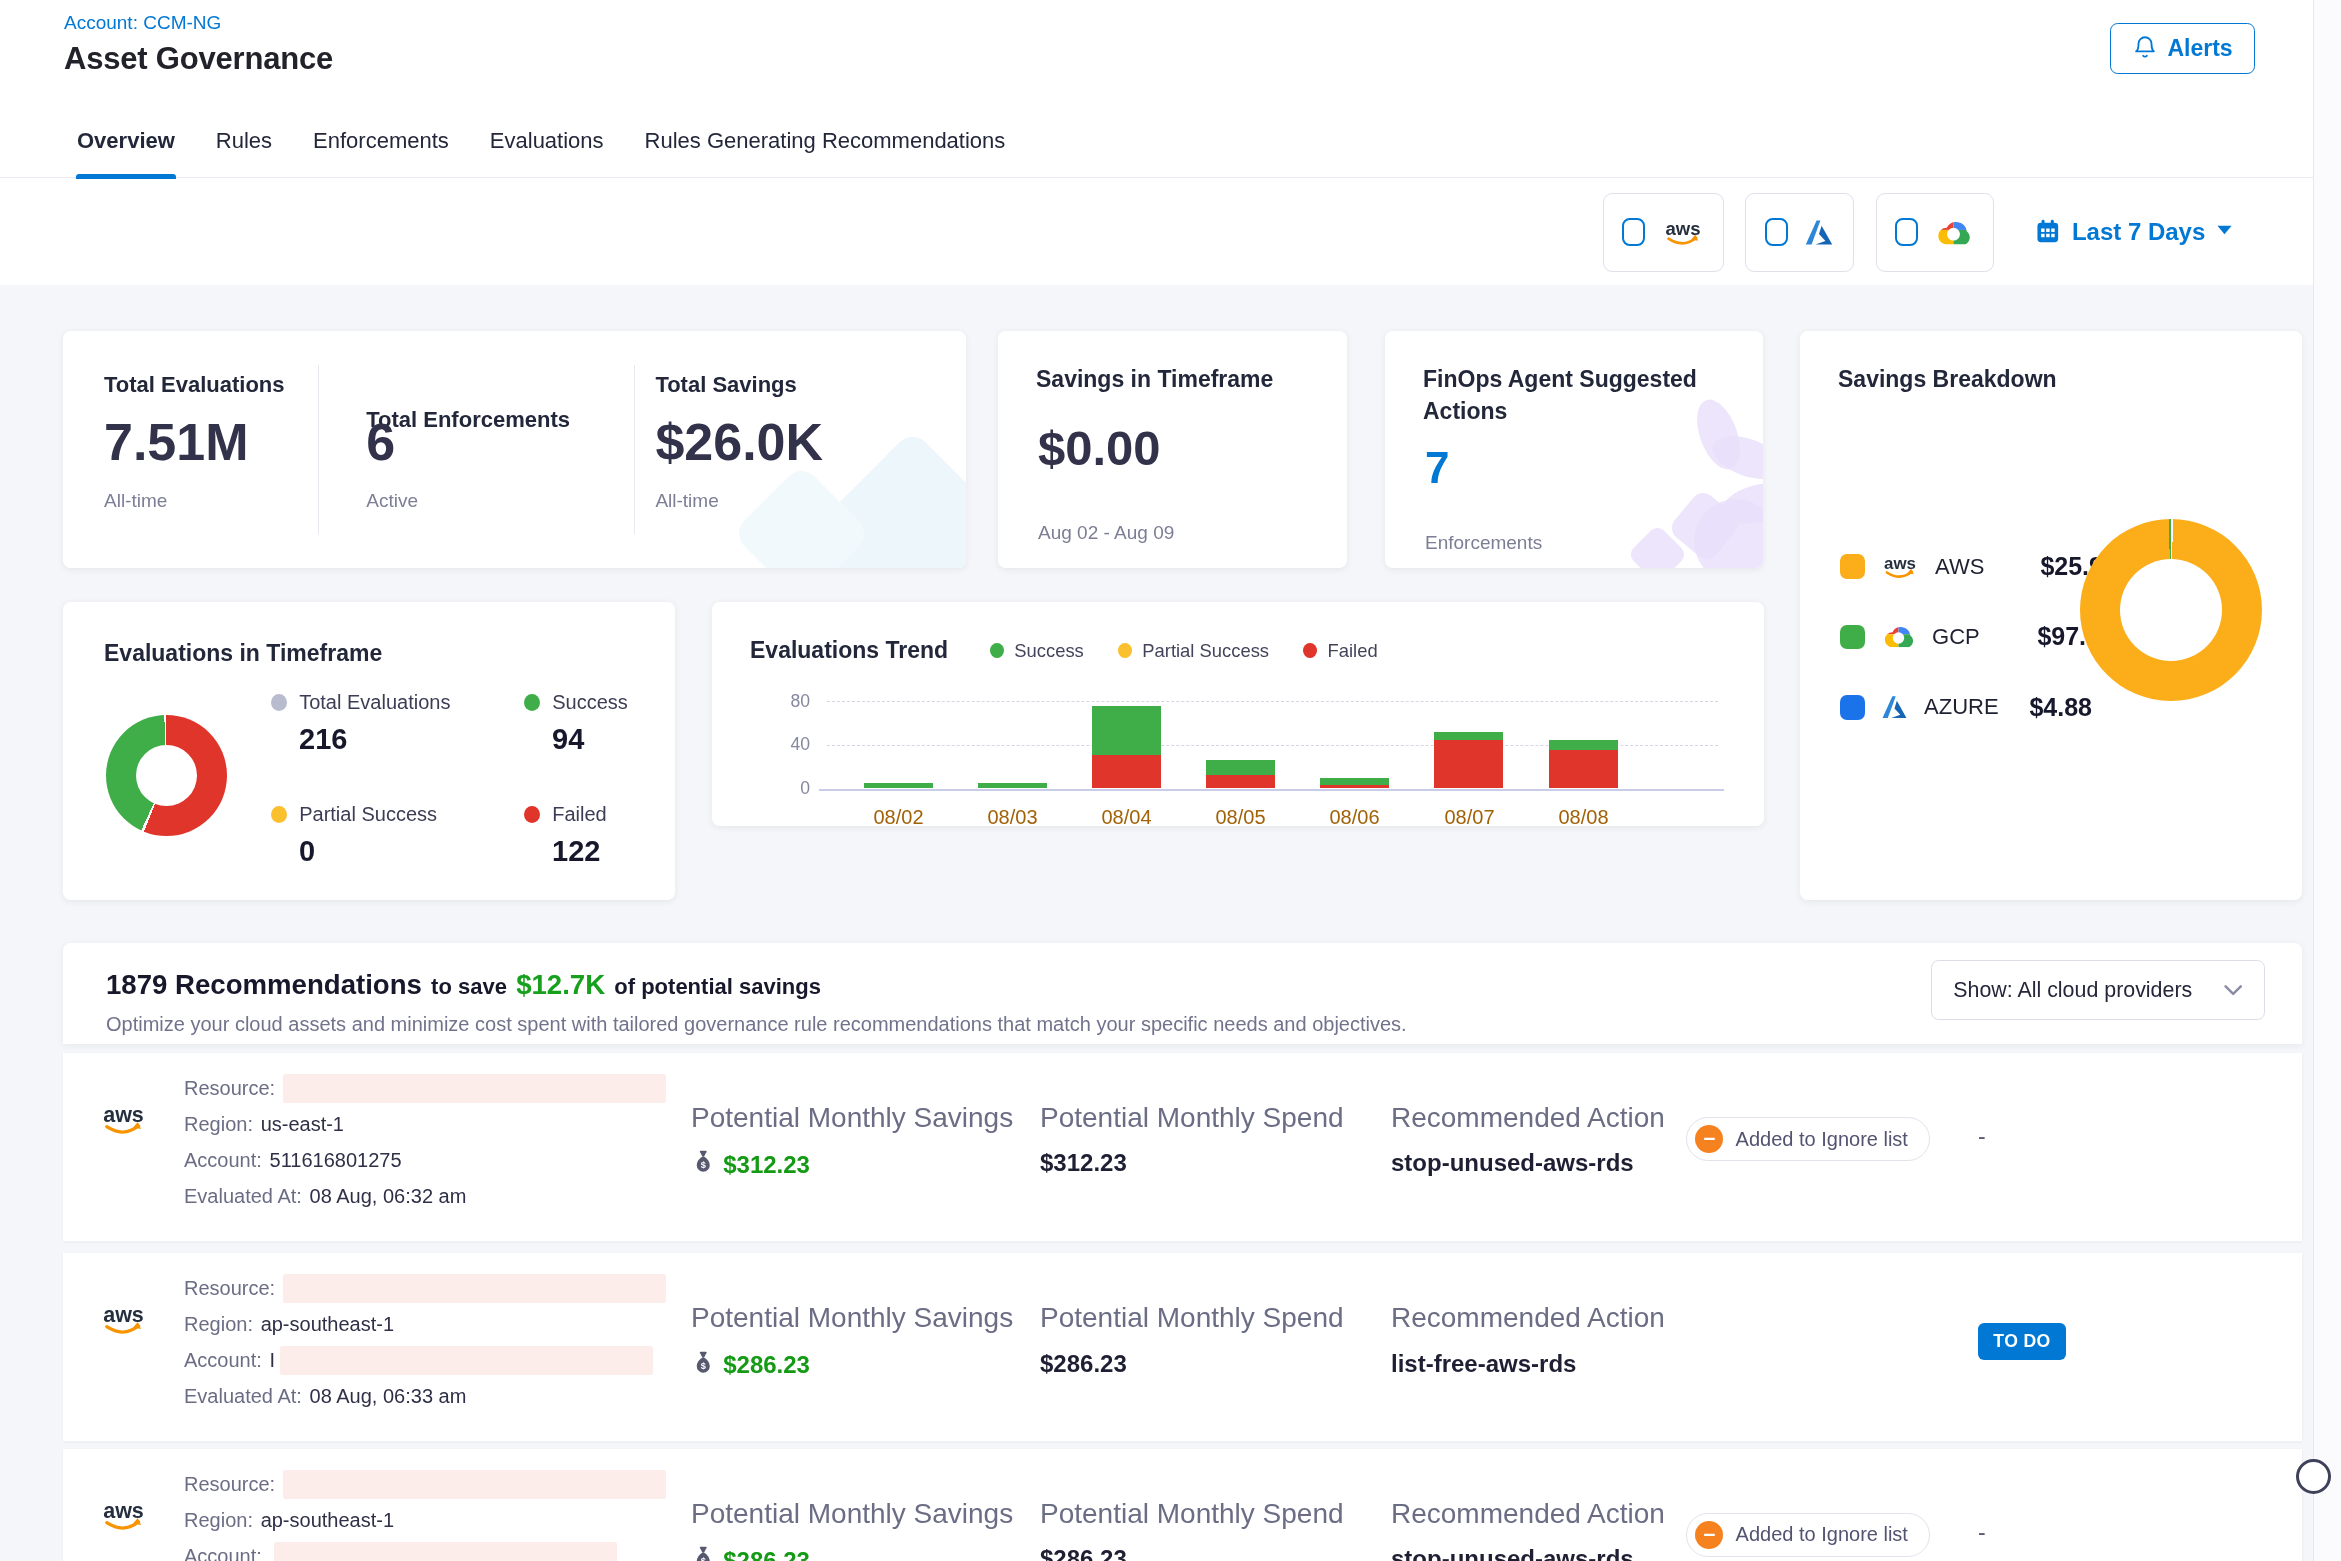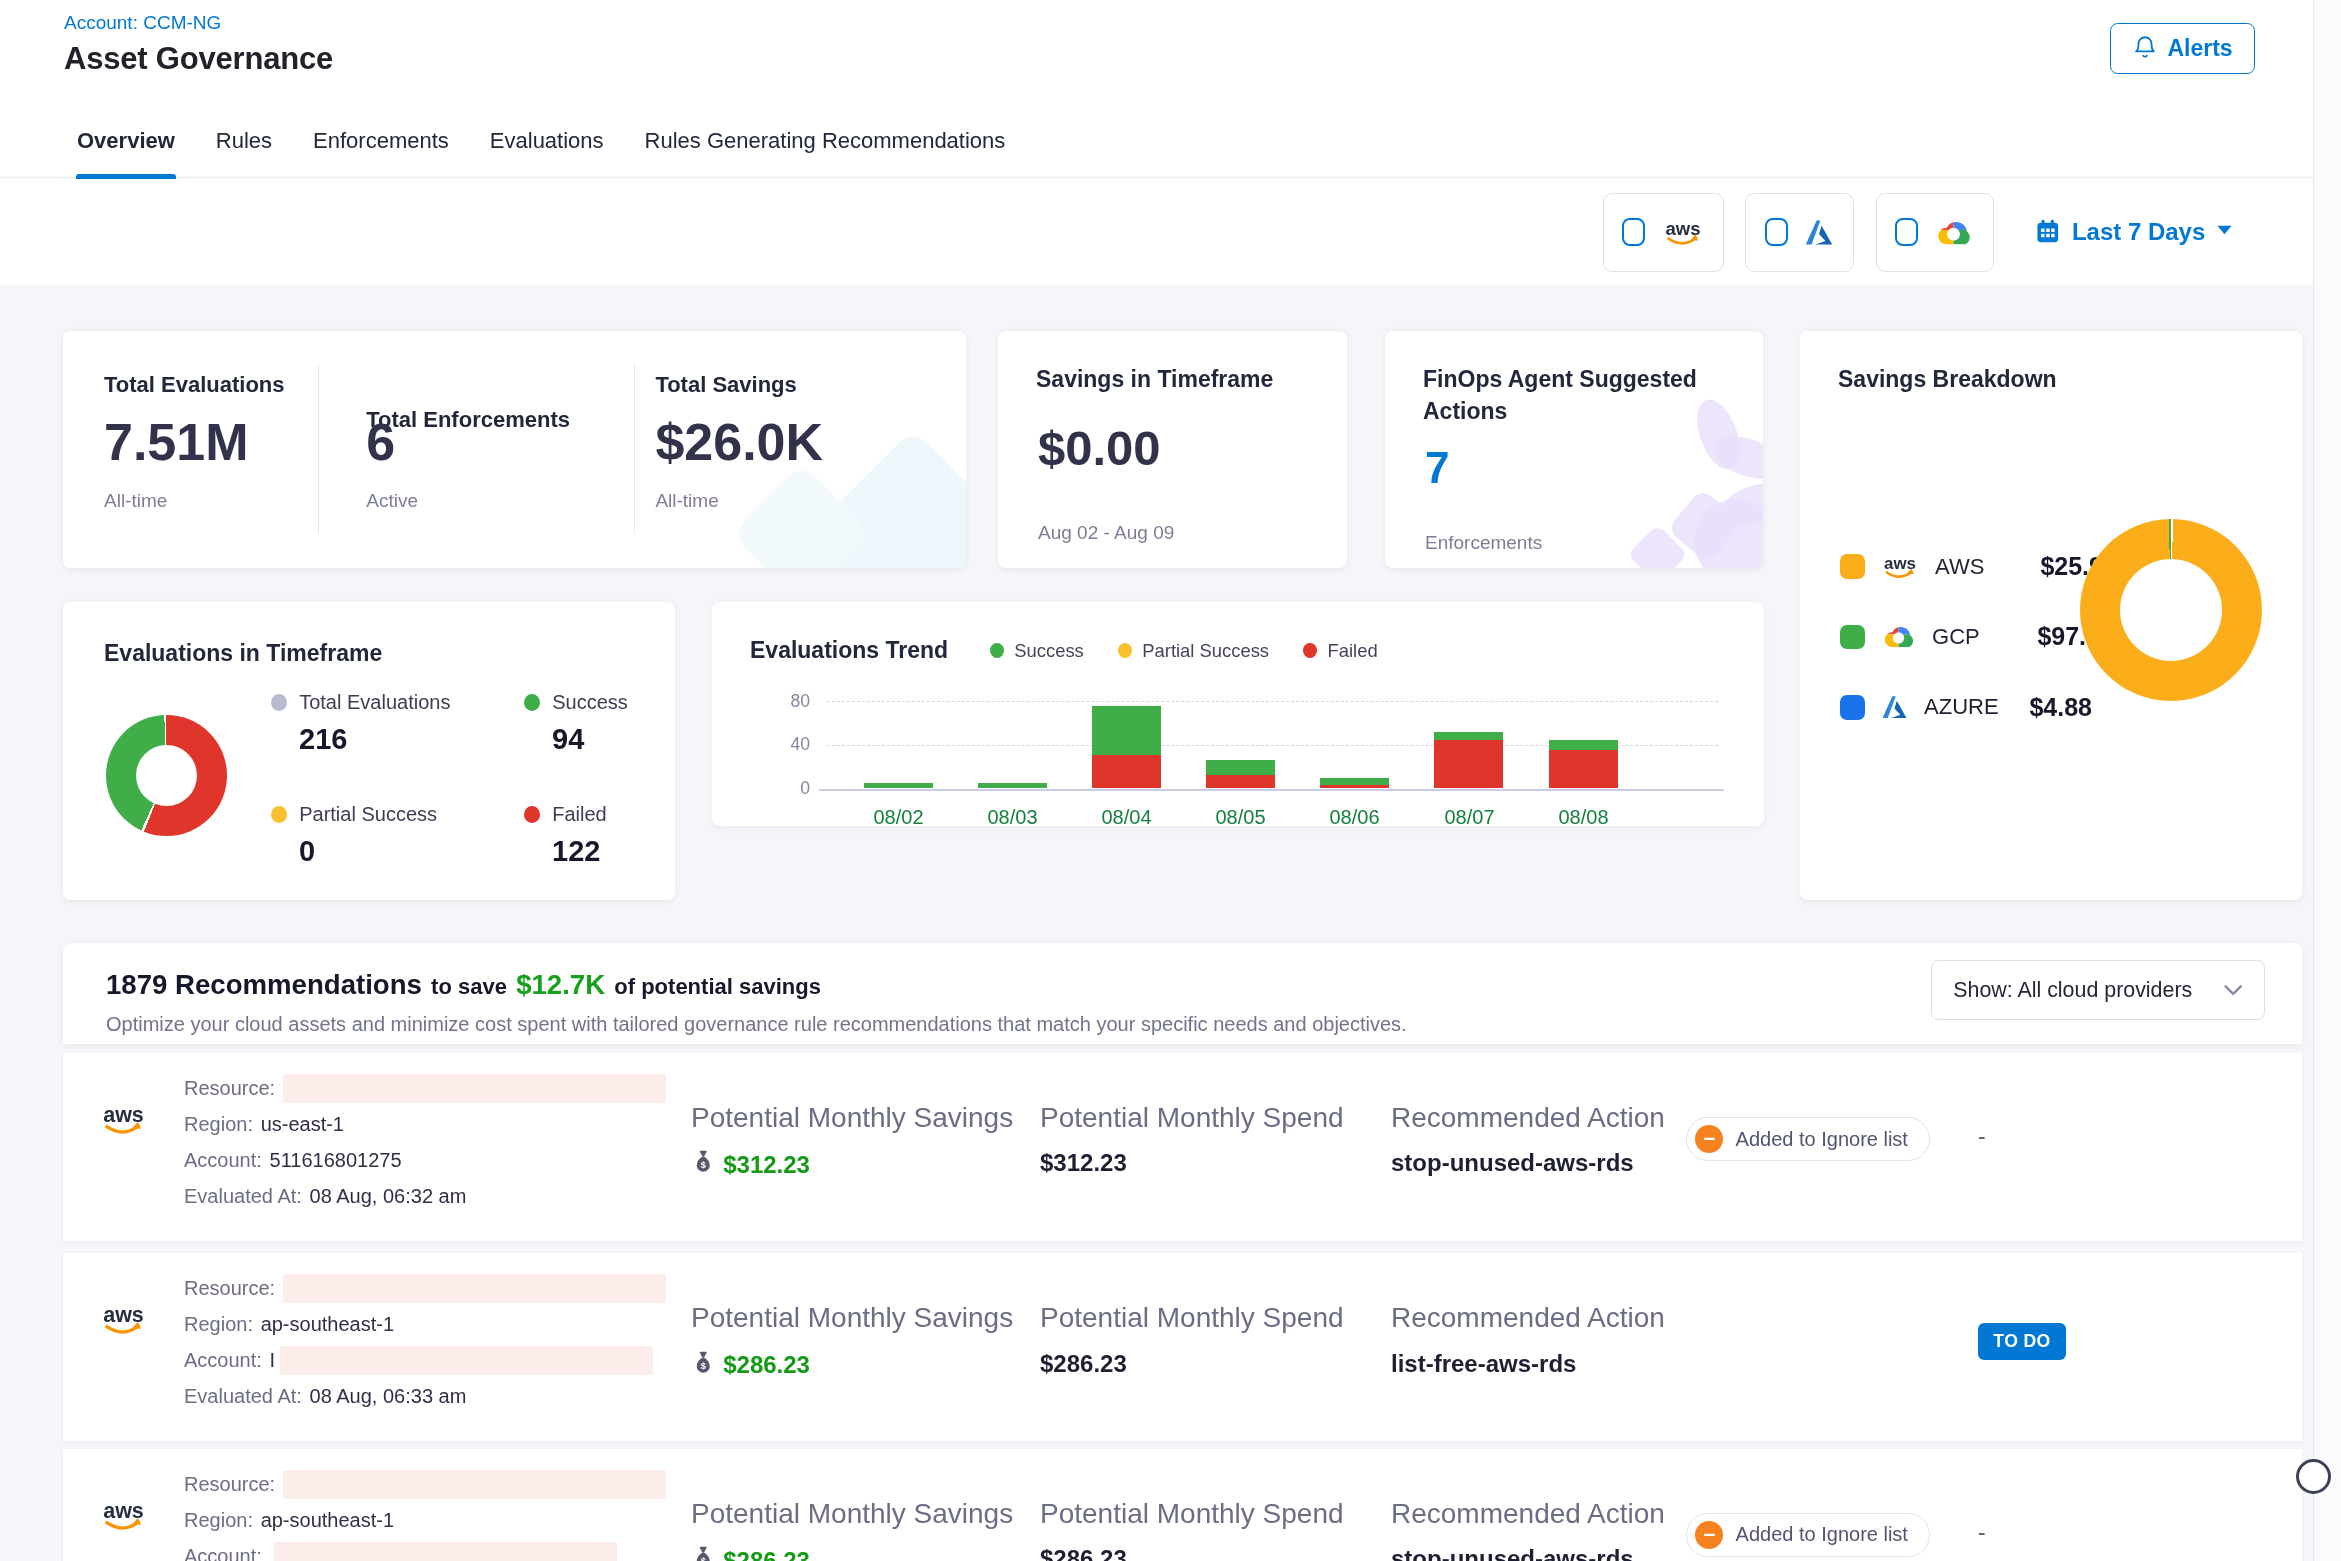--- a/index.html
+++ b/index.html
@@ -76,21 +76,21 @@
   .tr-title{font-size:23px;font-weight:700;color:#22273A;margin-right:10.7px;}
   .tr-leg{display:flex;align-items:center;gap:10.7px;font-size:18.4px;color:#43445C;}
   .tr-leg .dot{width:13.8px;height:15.3px;}
   .gridline{position:absolute;left:115px;right:46px;border-top:1.5px dashed #D4D6E4;}
   .axisline{position:absolute;left:107px;right:40px;top:187px;height:2.3px;background:#C9CDE8;}
   .ytick{position:absolute;width:58px;text-align:right;font-size:17.6px;color:#85879E;}
   .bars{position:absolute;left:0;top:99px;width:100%;height:87px;}
   .bar{position:absolute;bottom:0;width:69px;display:flex;flex-direction:column;justify-content:flex-end;}
   .seg-success{background:#3FAE49;}
   .seg-failed{background:#E0352B;}
-  .xtick{position:absolute;top:204px;width:115px;text-align:center;font-size:20px;color:#15803d;}
+  .xtick{position:absolute;top:204px;width:115px;text-align:center;font-size:20px;color:#a16207;}
   
   #rec{position:absolute;left:63px;top:943px;width:2239px;}
   .rec-header{position:relative;background:#fff;border-radius:7.7px 7.7px 0 0;height:101px;
               box-shadow:0 1.5px 6.1px rgba(40,41,61,.06);padding:26px 43px 0;box-sizing:border-box;}
   .rec-title{display:flex;align-items:baseline;gap:9.2px;white-space:nowrap;}
   .rt-big{font-size:27.6px;font-weight:700;color:#17182B;}
   .rt-mid{font-size:22px;font-weight:600;color:#17182B;}
   .rt-amount{font-size:27.6px;font-weight:700;color:#17A01D;}
   .rec-sub{margin-top:12.2px;font-size:20px;color:#71738C;}
   .show-dd{position:absolute;right:37px;top:17px;height:58px;display:flex;align-items:center;gap:32px;

